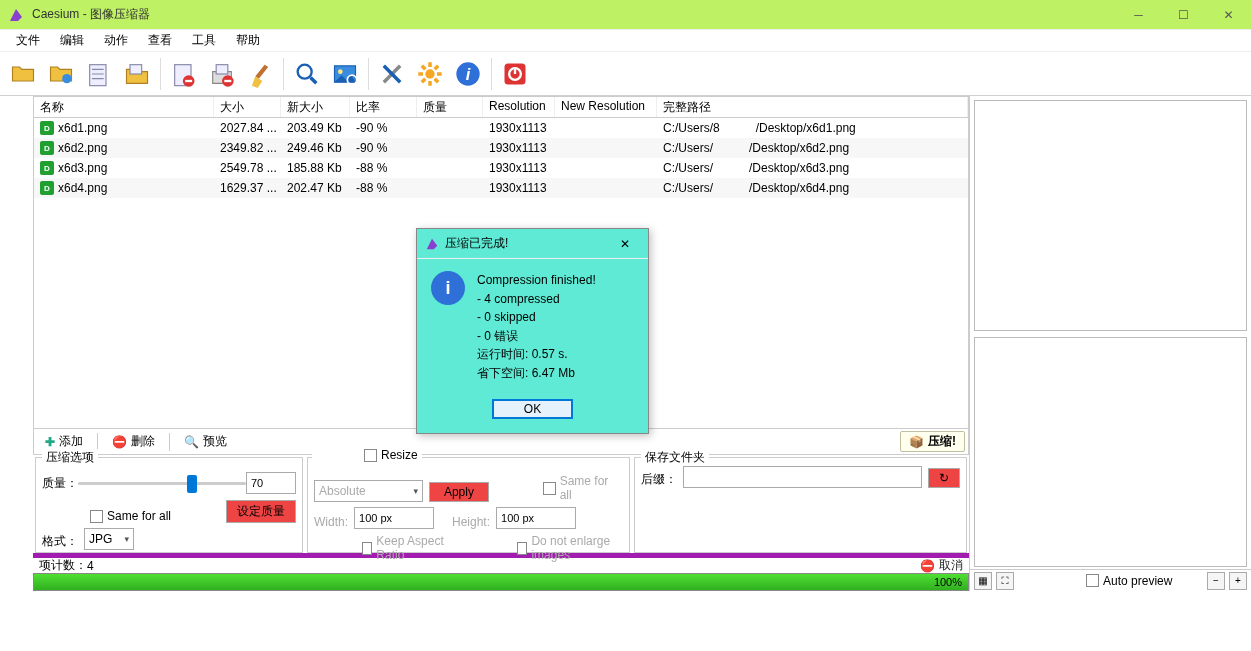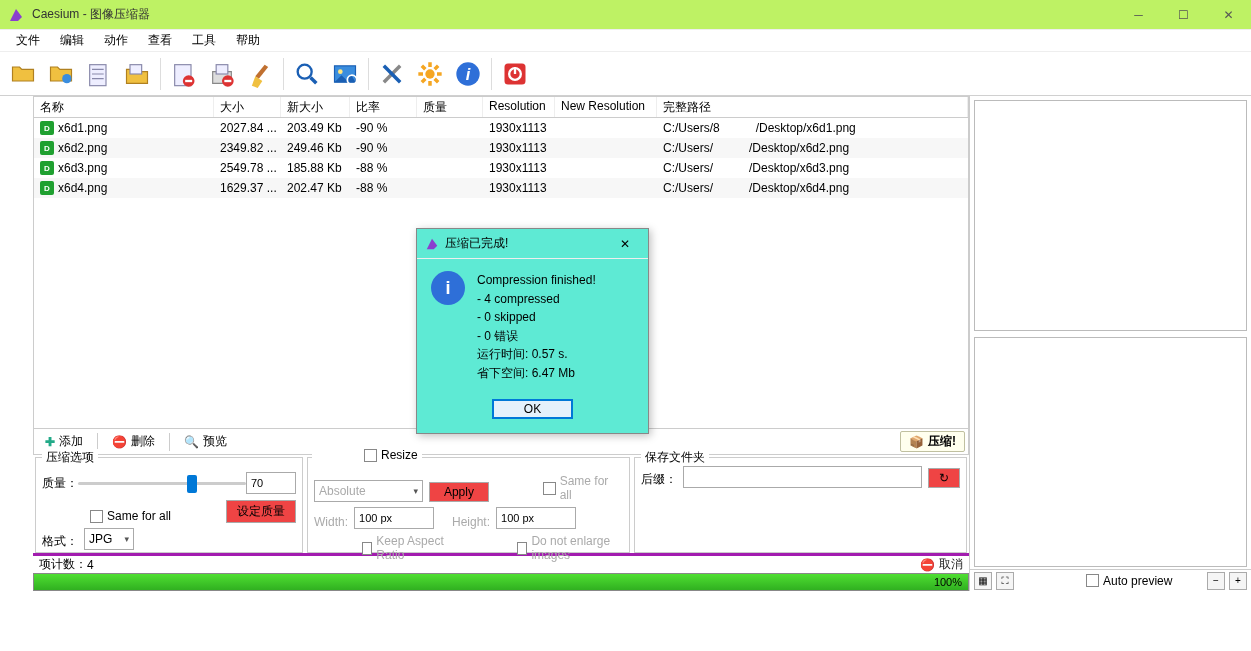--- a/index.html
+++ b/index.html
@@ -51,21 +51,21 @@
 .slider-thumb { position: absolute; top: -7px; width: 10px; height: 18px; background: #0078d7; border-radius: 2px; }
 .num-input { width: 50px; height: 22px; border: 1px solid #aaa; padding: 0 4px; font-size: 11px; }
 .btn-small { padding: 2px 10px; border: 1px solid #aaa; background: #ef4444; cursor: pointer; font-size: 12px; }
 .select { height: 22px; border: 1px solid #aaa; background: #fff; padding: 0 18px 0 4px; position: relative; display: inline-flex; align-items: center; font-size: 12px; min-width: 50px; }
 .select::after { content: "▾"; position: absolute; right: 4px; color: #555; font-size: 9px; }
 .chk { display: inline-flex; align-items: center; gap: 4px; font-size: 12px; padding-left: 48px; }
 .chk-box { width: 13px; height: 13px; border: 1px solid #888; background: #fff; }
 .disabled { color: #aaa; }
 .text-input { height: 22px; border: 1px solid #aaa; padding: 0 4px; font-size: 12px; flex: 1; }
 
-.statusbar { height: 20px; display: flex; align-items: center; border-top: 3px solid #a21caf; padding: 0 6px; font-size: 12px; }
+.statusbar { height: 20px; display: flex; align-items: center; border-top: 5px solid #a21caf; padding: 0 6px; font-size: 12px; }
 .statusbar .cancel { margin-left: auto; display: flex; align-items: center; gap: 4px; cursor: pointer; color: #222; }
 
 .progress-bar { height: 18px; background: linear-gradient(to bottom, #4fdf32, #30b020); border: 1px solid #888; margin: 0 0 0 0; position: relative; }
 .progress-text { position: absolute; right: 6px; top: 0; font-size: 11px; line-height: 16px; color: #000; }
 
 .preview-1, .preview-2 { flex: 1; border: 1px solid #bbb; margin: 4px 4px 2px 4px; background: #fff; }
 .preview-toolbar { height: 22px; display: flex; align-items: center; padding: 0 4px; gap: 4px; border-top: 1px solid #ccc; }
 .sq-btn { width: 18px; height: 18px; border: 1px solid #aaa; display: flex; align-items: center; justify-content: center; cursor: pointer; font-size: 10px; background: #f5f5f5; }
 
 

